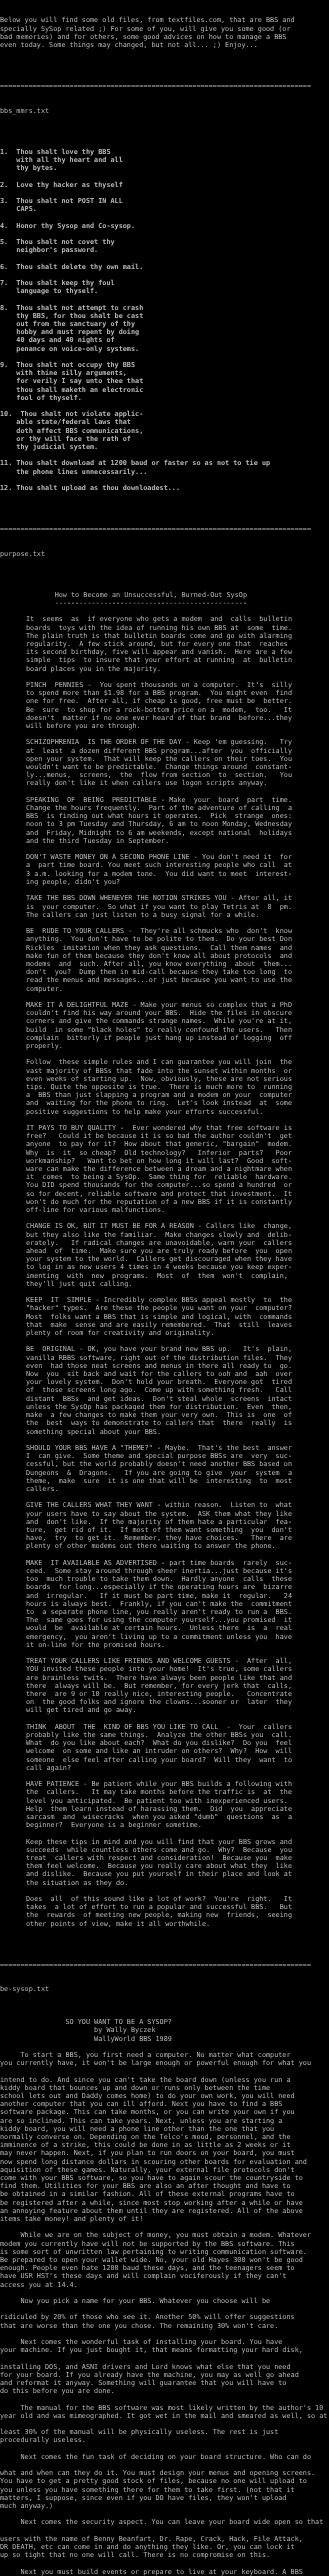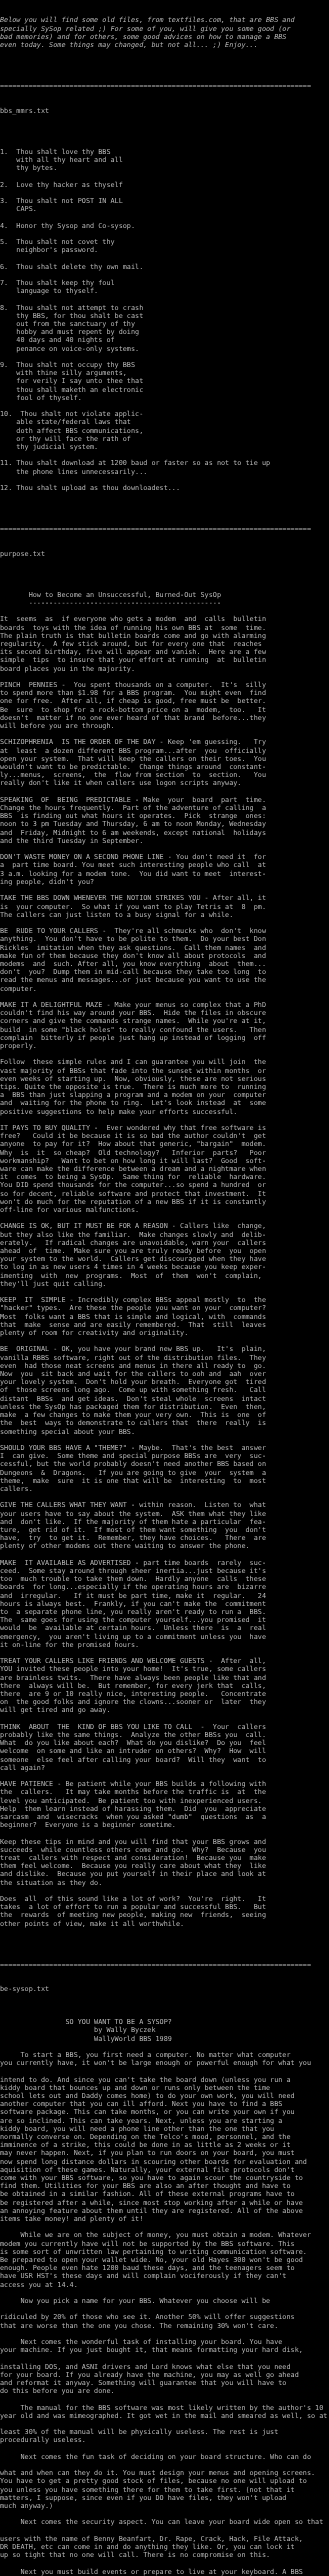--- a/index.html
+++ b/index.html
@@ -17,23 +17,23 @@
     height: 3792px;
     background: #000000;
     color: #b8b8b8;
     font-family: "DejaVu Sans Mono", monospace;
     font-size: 6.8px;
     line-height: 8.2px;
     white-space: pre;
     overflow: hidden;
   }
   .block { margin: 0; }
-  .intro { margin: 0 0 8.2px 0; font-style: italic; }
-  .content-first { margin: 16.5px 0 8.2px 0; }
-  .content-mid { margin: 16.5px 0 8.2px 0; }
+  .intro { margin: 0 0 8.2px 0; }
+  .content-first { margin: 16.5px 0 8.2px 0; font-weight: bold; }
+  .content-mid { margin: 16.5px 0 8.2px 0; padding-left: 26px; }
   .content-last { margin: 8.2px 0 0 0; }
 </style>
 </head>
 <body>
 
 <div class="terminal">
   <div class="block intro">Below you will find some old files, from textfiles.com, that are BBS and
 specially SySop related ;) For some of you, will give you some good (or
 bad memories) and for others, some good advices on how to manage a BBS
 even today. Some things may changed, but not all... ;) Enjoy...</div>

